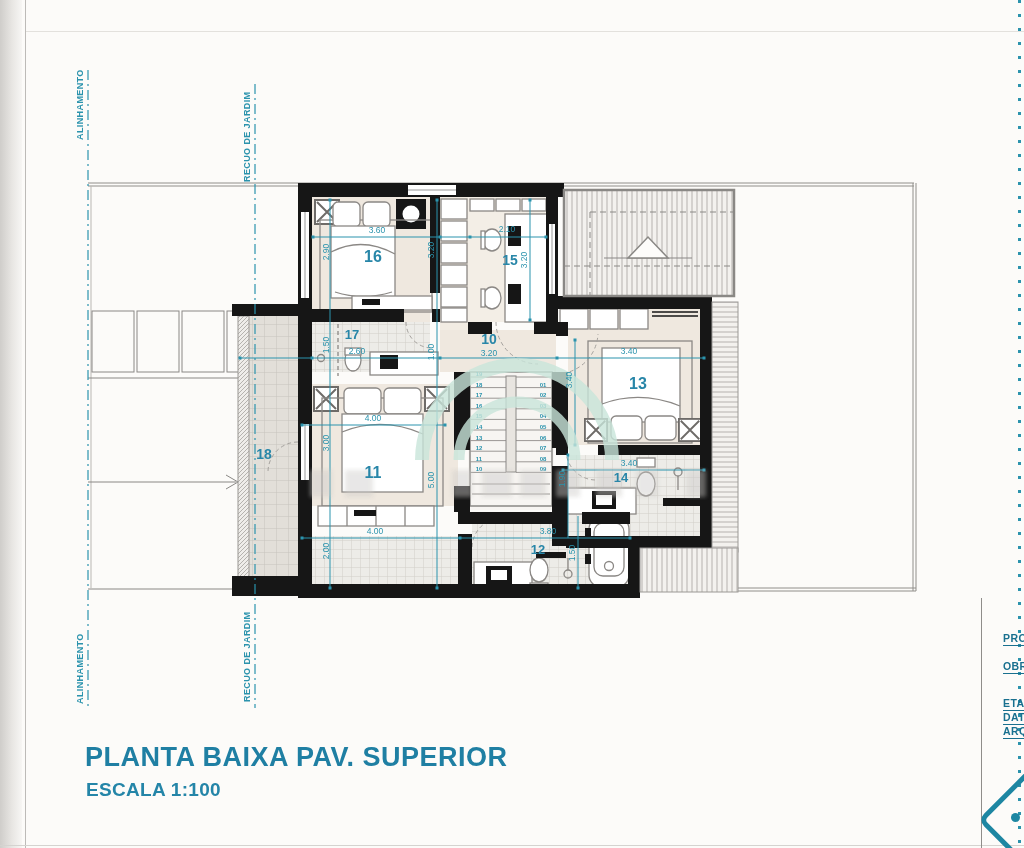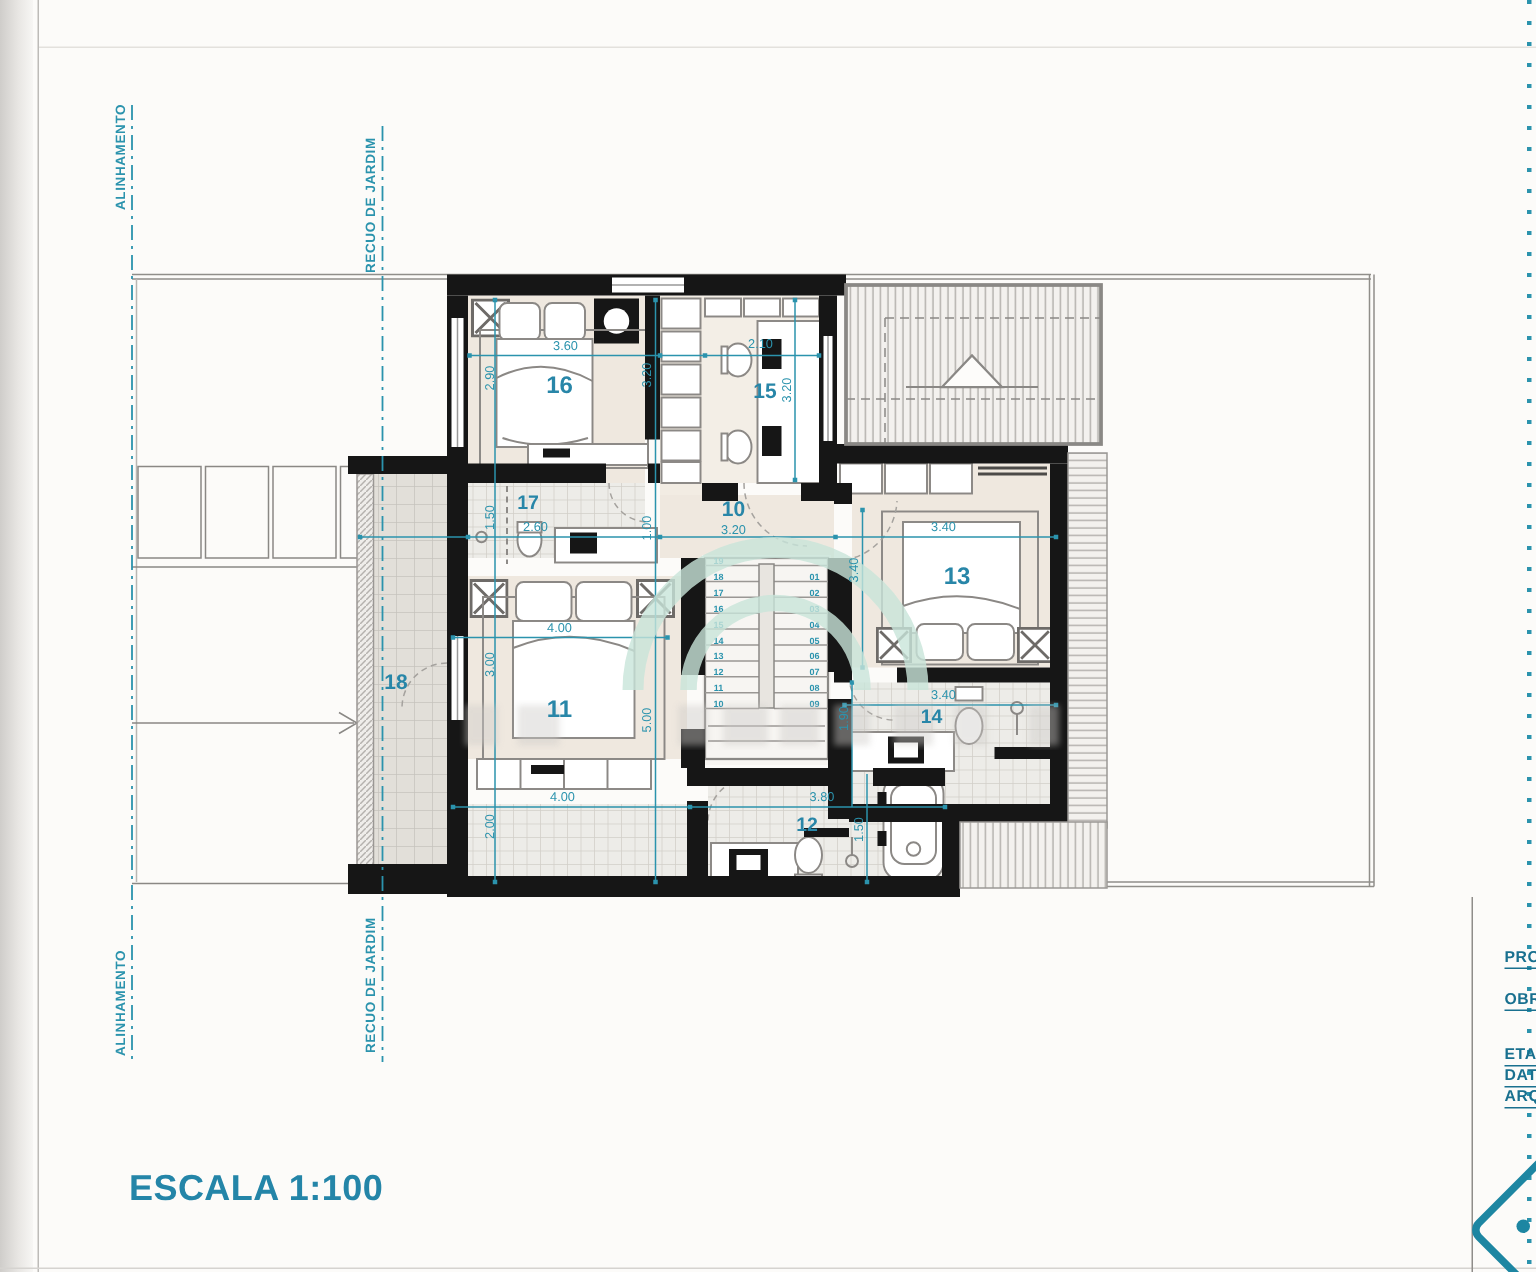--- a/index.html
+++ b/index.html
@@ -8,21 +8,21 @@
   .abs{position:absolute;}
   .edge-left{left:0;top:0;width:22px;height:848px;
      background:linear-gradient(90deg,#cfcdca,#e8e6e3 55%,#f7f6f4);}
   .border-left{left:25px;top:0;width:1px;height:848px;background:#bdbbb8;}
   .line-top{left:26px;top:31px;width:998px;height:1px;background:#e3e1dd;}
   .line-bottom{left:0;top:845px;width:1024px;height:1px;background:#d5d3d0;}
   .fold-line{left:1018px;top:0;width:3px;height:848px;
      background:repeating-linear-gradient(180deg,#2b93ad 0 3px,transparent 3px 14px);}
   .plan-svg{left:0;top:0;width:1024px;height:848px;}
   .title{left:85px;top:742px;font-size:27px;font-weight:bold;color:#1f7fa3;letter-spacing:.5px;white-space:nowrap;}
-  .scale{left:86px;top:779px;font-size:24px;font-weight:bold;color:#2485a8;letter-spacing:.3px;white-space:nowrap;}
+  .scale{left:86px;top:779px;font-size:19px;font-weight:bold;color:#2485a8;letter-spacing:.3px;white-space:nowrap;}
   .tb-line{left:981px;top:598px;width:1px;height:250px;background:#8f8d8a;}
   .tb-label{left:1003px;width:40px;font-size:10.5px;font-weight:bold;color:#19708f;
      border-bottom:1px solid #19708f;padding-bottom:1px;letter-spacing:.4px;white-space:nowrap;}
   .diamond{left:993px;top:783px;width:64px;height:64px;border:5px solid #1d86a2;
      transform:rotate(45deg);border-radius:9px;background:transparent;}
   .dot{left:1011px;top:813px;width:9px;height:9px;border-radius:50%;background:#1d86a2;}
 </style>
 </head>
 <body>
 
@@ -375,20 +375,21 @@
       <text x="83" y="704" transform="rotate(-90 83 704)">ALINHAMENTO</text>
       <text x="250" y="702" transform="rotate(-90 250 702)">RECUO DE JARDIM</text>
     </g>
   </svg>
 
   <div class="abs border-left"></div>
   <div class="abs line-top"></div>
   <div class="abs line-bottom"></div>
   <div class="abs fold-line"></div>
 
+  <div class="abs title">PLANTA BAIXA PAV. SUPERIOR</div>
   <div class="abs scale">ESCALA 1:100</div>
 
   <div class="abs tb-line"></div>
   <div class="abs tb-label" style="top:632px">PRO</div>
   <div class="abs tb-label" style="top:660px">OBR</div>
   <div class="abs tb-label" style="top:697px">ETA</div>
   <div class="abs tb-label" style="top:711px">DAT</div>
   <div class="abs tb-label" style="top:725px">ARQ</div>
   <div class="abs diamond"></div>
   <div class="abs dot"></div>

